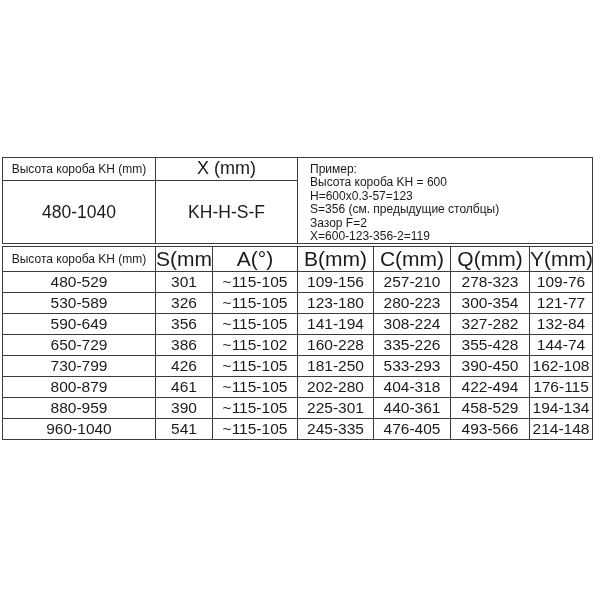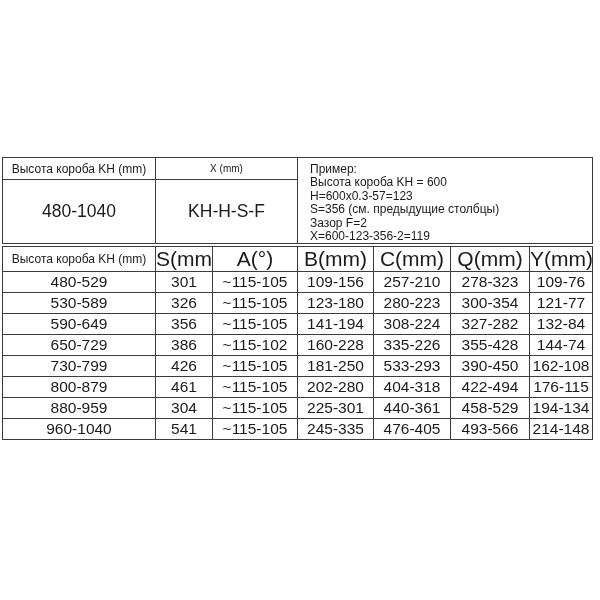--- a/index.html
+++ b/index.html
@@ -34,21 +34,21 @@
   
   .legend-tbl { margin-bottom: 2px; }
   .top-r1 { height: 21px; }
   .top-r2 { height: 61px; }
   .hdr-kh {
     font-weight: bold;
     font-size: 12px;
   }
   .hdr-x {
     font-weight: bold;
-    font-size: 10px;
+    font-size: 18px;
   }
   .big-val { font-size: 17.5px; }
   td.example {
     text-align: left;
     vertical-align: top;
     padding: 5px 6px 0 12px;
     white-space: normal;
     margin-top: 10px;
   }
   .ex-line {
@@ -167,21 +167,21 @@
         <td>800-879</td>
         <td>461</td>
         <td>~115-105</td>
         <td>202-280</td>
         <td>404-318</td>
         <td>422-494</td>
         <td>176-115</td>
       </tr>
       <tr class="data-row">
         <td>880-959</td>
-        <td>304</td>
+        <td>390</td>
         <td>~115-105</td>
         <td>225-301</td>
         <td>440-361</td>
         <td>458-529</td>
         <td>194-134</td>
       </tr>
       <tr class="data-row">
         <td>960-1040</td>
         <td>541</td>
         <td>~115-105</td>

